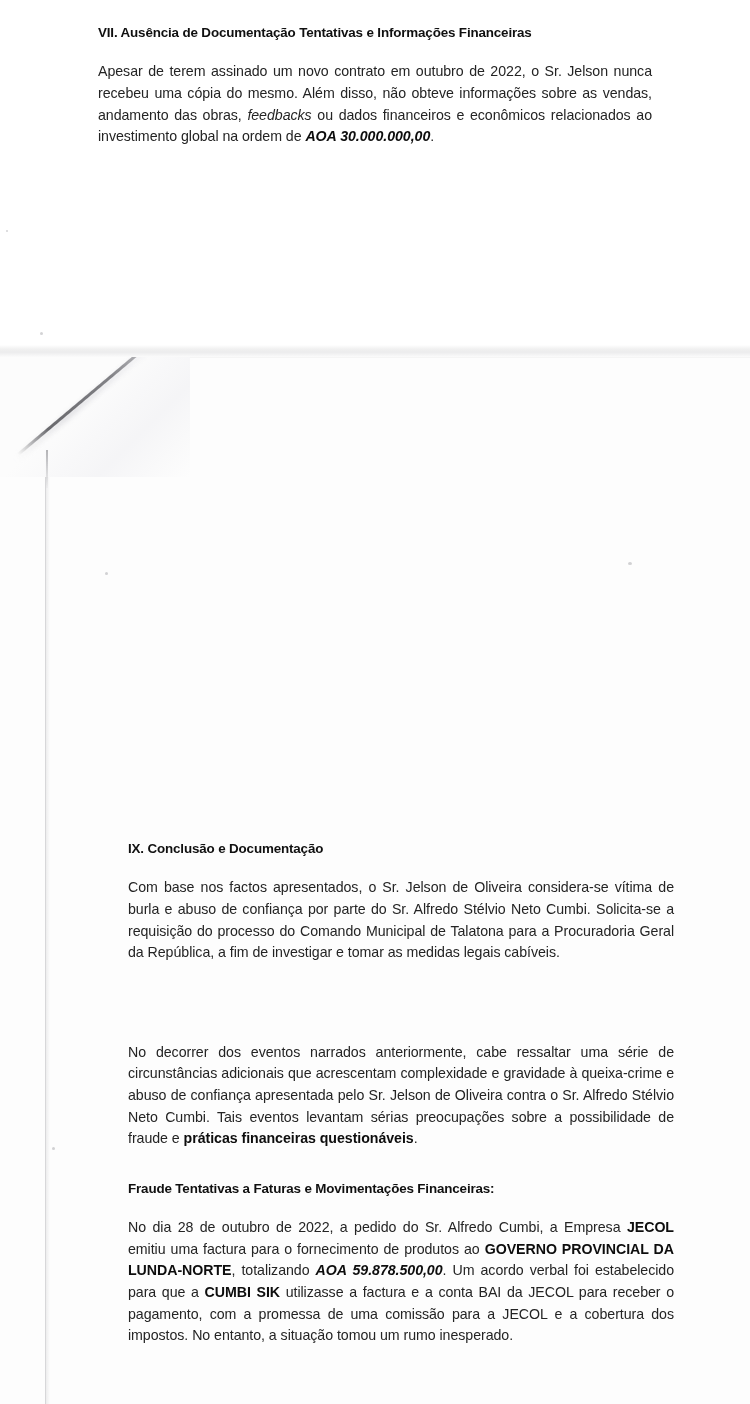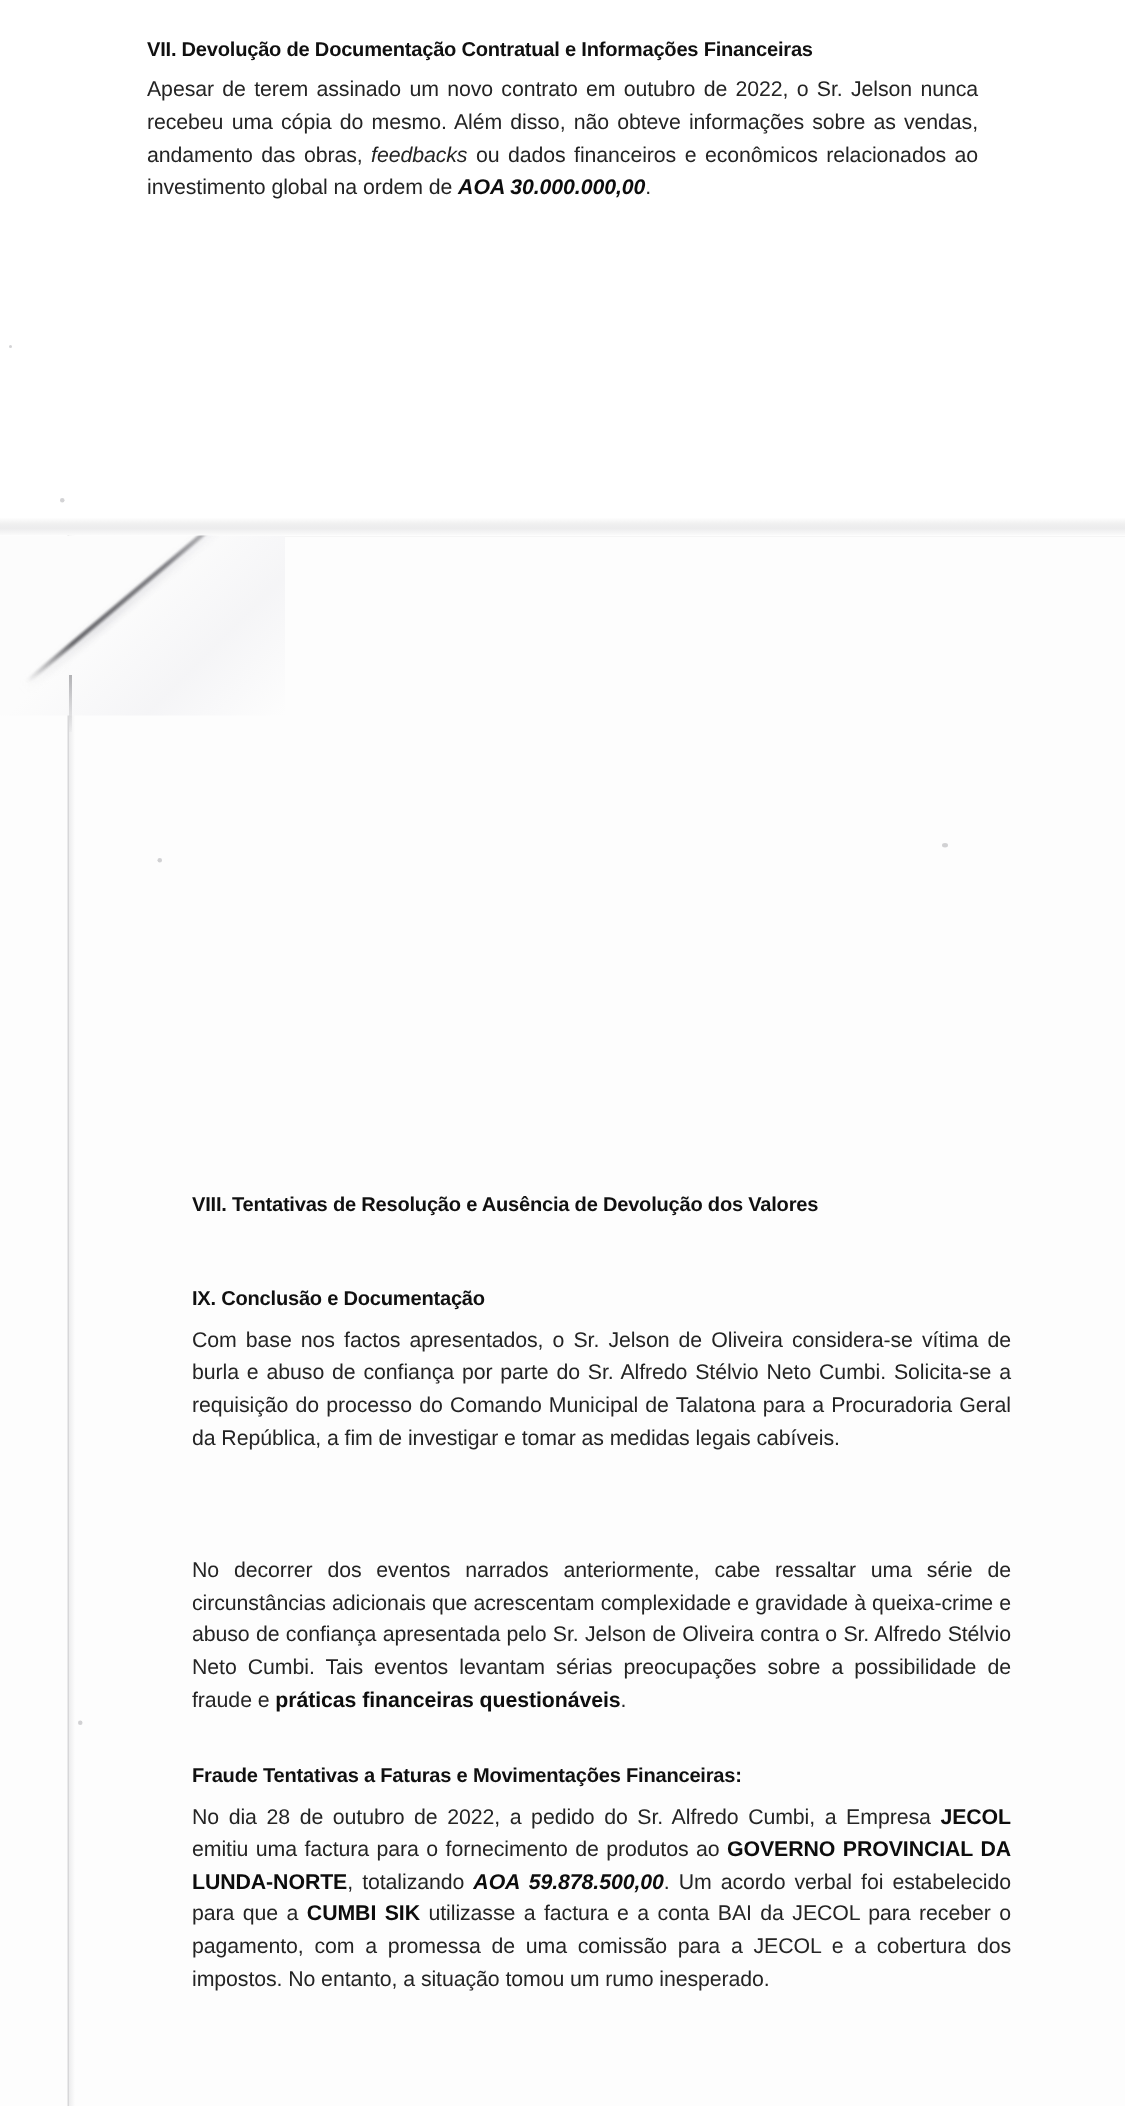--- a/index.html
+++ b/index.html
@@ -83,56 +83,55 @@
     color:#101010;
   }
 
   p.body {
     font-size:14.2px;
     line-height:21.6px;
     text-align:justify;
     text-justify:inter-word;
     color:#242424;
     letter-spacing:-0.05px;
-    margin-top:9px;
+    margin-top:20px;
   }
 
   b { font-weight:bold; color:#0d0d0d; }
   i { font-style:italic; }
 
   .sp-lg  { height:46px; }
   .sp-xl  { height:58px; }
   .sp-md  { height:30px; }
 
   
   .speck { position:absolute; background:rgba(110,110,115,0.30); border-radius:50%; }
 </style>
 </head>
 <body>
 
 <div class="sheet" id="page-one">
   <div class="content-one">
 
-    <h2 class="heading">VII. Devolução de Documentação Contratual e Informações Financeiras</h2>
+    <h2 class="heading">VII. Ausência de Documentação Tentativas e Informações Financeiras</h2>
 
     <p class="body">
       <span>Apesar de terem assinado um novo contrato em outubro de 2022, o Sr. Jelson nunca recebeu uma cópia do mesmo. Além disso, não obteve informações sobre as vendas, andamento das obras, </span><i>feedbacks</i><span> ou dados financeiros e econômicos relacionados ao investimento global na ordem de </span><b><i>AOA 30.000.000,00</i></b><span>.</span>
     </p>
 
   </div>
   <span class="speck" style="left:6px;  top:230px; width:2px; height:2px;"></span>
   <span class="speck" style="left:40px; top:332px; width:3px; height:3px;"></span>
 </div>
 
 <div class="gap-band"></div>
 
 <div class="sheet" id="page-two">
   <div class="content-two">
 
-    <h2 class="heading">VIII. Tentativas de Resolução e Ausência de Devolução dos Valores</h2>
 
     <div class="sp-lg"></div>
 
     <h2 class="heading">IX. Conclusão e Documentação</h2>
     <p class="body">Com base nos factos apresentados, o Sr. Jelson de Oliveira considera-se vítima de burla e abuso de confiança por parte do Sr. Alfredo Stélvio Neto Cumbi. Solicita-se a requisição do processo do Comando Municipal de Talatona para a Procuradoria Geral da República, a fim de investigar e tomar as medidas legais cabíveis.</p>
 
     <div class="sp-xl"></div>
 
     <p class="body">
       <span>No decorrer dos eventos narrados anteriormente, cabe ressaltar uma série de circunstâncias adicionais que acrescentam complexidade e gravidade à queixa-crime e abuso de confiança apresentada pelo Sr. Jelson de Oliveira contra o Sr. Alfredo Stélvio Neto Cumbi. Tais eventos levantam sérias preocupações sobre a possibilidade de fraude e </span><b>práticas financeiras questionáveis</b><span>.</span>

